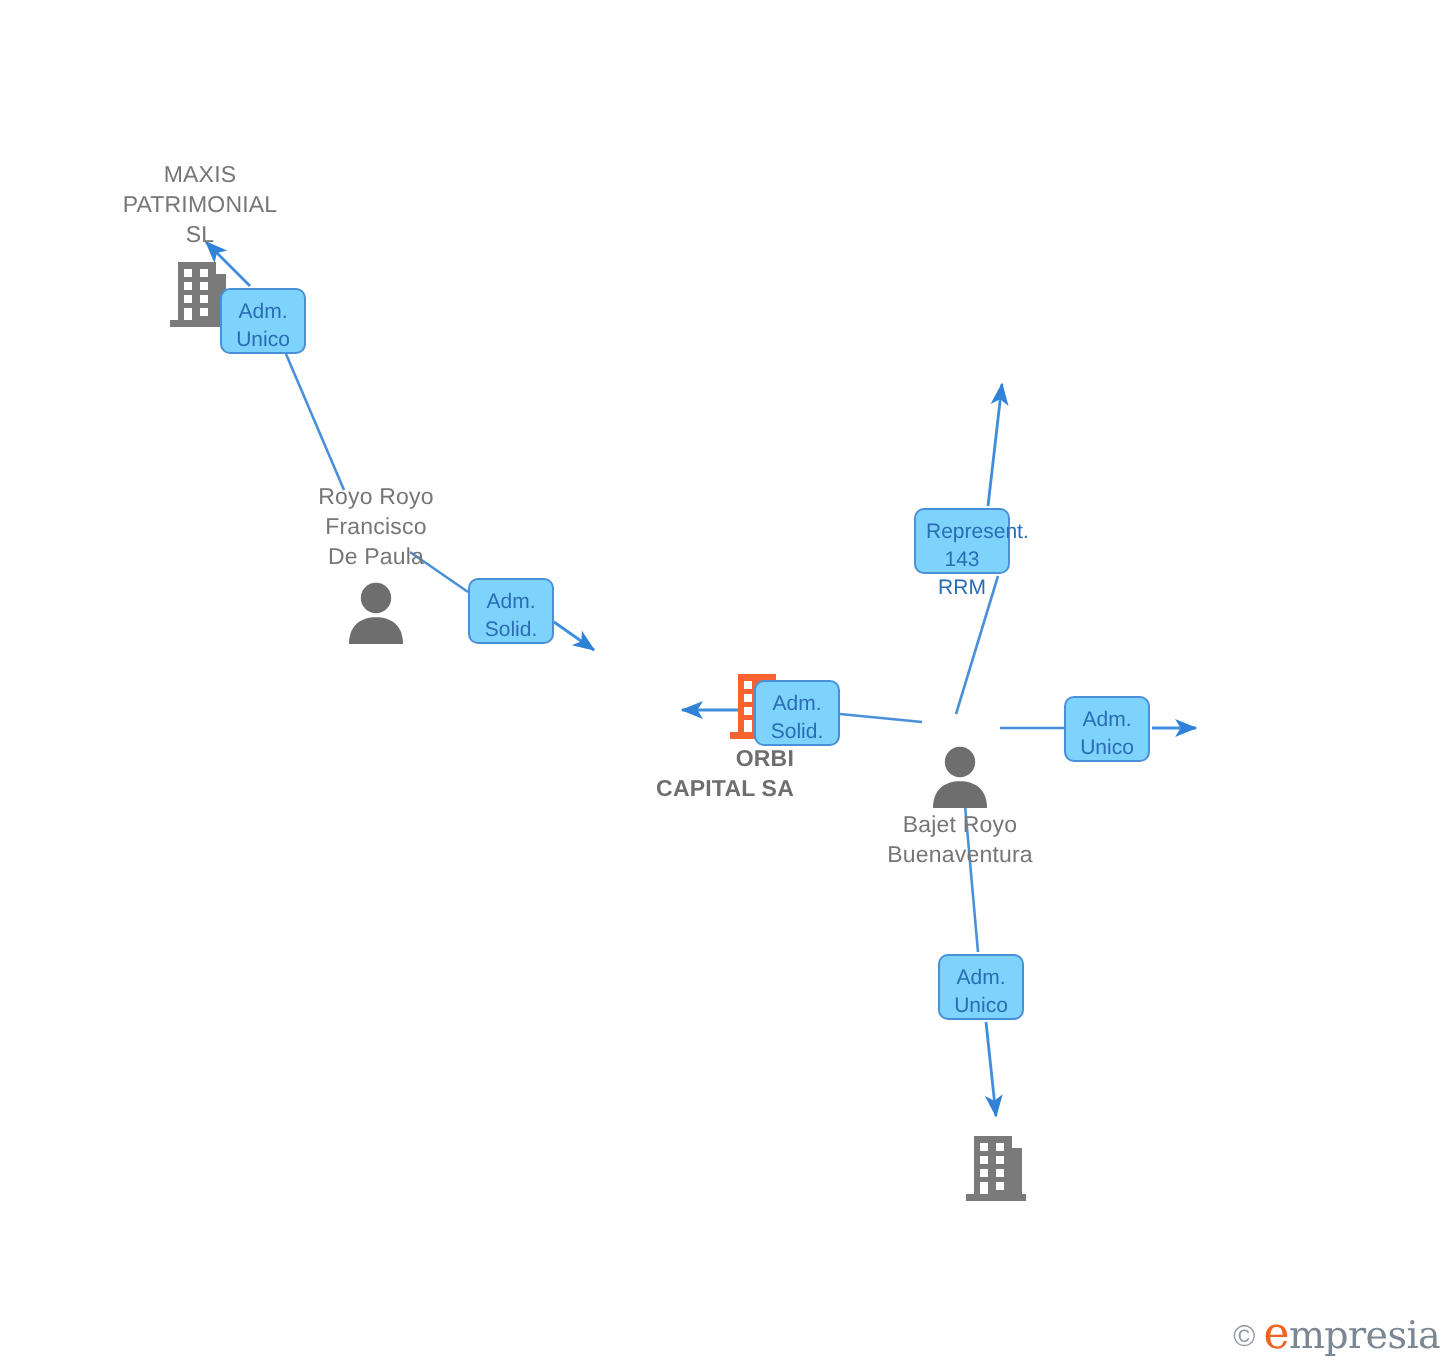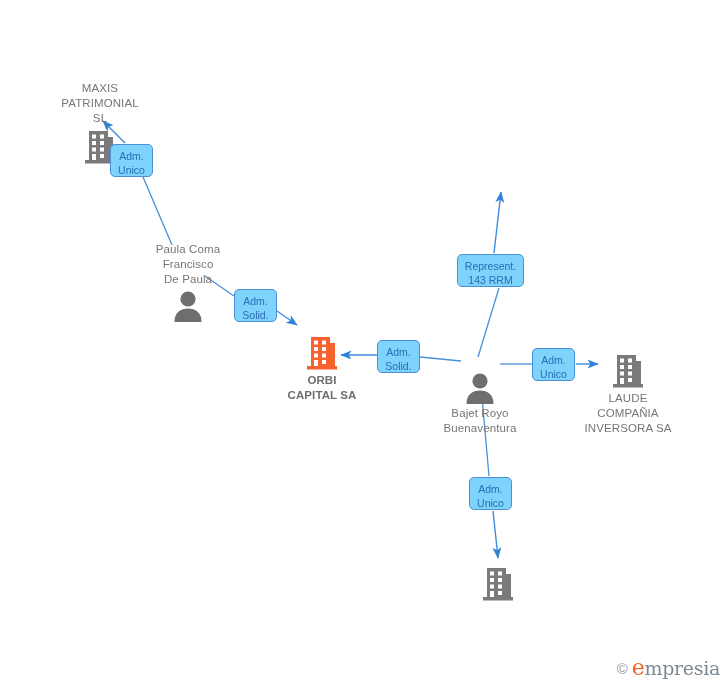--- a/index.html
+++ b/index.html
@@ -147,33 +147,33 @@
         <rect x="17" y="12" width="4" height="4" fill="#ffffff"></rect>
         <rect x="9" y="18.5" width="4" height="4" fill="#ffffff"></rect>
         <rect x="17" y="18.5" width="4" height="4" fill="#ffffff"></rect>
         <rect x="9" y="25" width="4" height="6" fill="#ffffff"></rect>
         <rect x="17" y="25" width="4" height="4" fill="#ffffff"></rect>
       </svg>
     </span>
   </div>
 
   <div class="node" style="left:188px; top:194px;">
-    <div class="label above">Paula Coma
+    <div class="label above">Royo Royo
 Francisco
 De Paula</div>
     <span class="glyph">
       <svg width="30" height="32" viewBox="0 0 30 32" xmlns="http://www.w3.org/2000/svg">
         <circle cx="15" cy="9" r="7.6" fill="#6e6e6e"></circle>
         <path d="M1.5 32 C1.5 22.5 7.5 18.6 15 18.6 C22.5 18.6 28.5 22.5 28.5 32 Z" fill="#6e6e6e"></path>
       </svg>
     </span>
   </div>
 
 
-  <div class="node company-focus" style="left:322px; top:335px;">
+  <div class="node company-focus" style="left:322px; top:335px;text-align:right;">
     <span class="glyph">
       <svg width="34" height="36" viewBox="0 0 34 36" xmlns="http://www.w3.org/2000/svg">
         <rect x="6" y="2" width="19" height="29" fill="#f8622e"></rect>
         <rect x="25" y="8" width="5" height="23" fill="#f8622e"></rect>
         <rect x="2" y="31" width="30" height="3.5" fill="#f8622e"></rect>
         <rect x="9" y="5.5" width="4" height="4" fill="#ffffff"></rect>
         <rect x="17" y="5.5" width="4" height="4" fill="#ffffff"></rect>
         <rect x="9" y="12" width="4" height="4" fill="#ffffff"></rect>
         <rect x="17" y="12" width="4" height="4" fill="#ffffff"></rect>
         <rect x="9" y="18.5" width="4" height="4" fill="#ffffff"></rect>
@@ -190,69 +190,49 @@
     <span class="glyph">
       <svg width="30" height="32" viewBox="0 0 30 32" xmlns="http://www.w3.org/2000/svg">
         <circle cx="15" cy="9" r="7.6" fill="#6e6e6e"></circle>
         <path d="M1.5 32 C1.5 22.5 7.5 18.6 15 18.6 C22.5 18.6 28.5 22.5 28.5 32 Z" fill="#6e6e6e"></path>
       </svg>
     </span>
     <div class="label below">Bajet Royo
 Buenaventura</div>
   </div>
 
-  <div class="node" style="left:628px; top:353px;">
+
+  <div class="node" style="left:498px; top:566px;">
     <span class="glyph">
       <svg width="34" height="36" viewBox="0 0 34 36" xmlns="http://www.w3.org/2000/svg">
         <rect x="6" y="2" width="19" height="29" fill="#7a7a7a"></rect>
         <rect x="25" y="8" width="5" height="23" fill="#7a7a7a"></rect>
         <rect x="2" y="31" width="30" height="3.5" fill="#7a7a7a"></rect>
         <rect x="9" y="5.5" width="4" height="4" fill="#ffffff"></rect>
         <rect x="17" y="5.5" width="4" height="4" fill="#ffffff"></rect>
         <rect x="9" y="12" width="4" height="4" fill="#ffffff"></rect>
         <rect x="17" y="12" width="4" height="4" fill="#ffffff"></rect>
         <rect x="9" y="18.5" width="4" height="4" fill="#ffffff"></rect>
         <rect x="17" y="18.5" width="4" height="4" fill="#ffffff"></rect>
         <rect x="9" y="25" width="4" height="6" fill="#ffffff"></rect>
         <rect x="17" y="25" width="4" height="4" fill="#ffffff"></rect>
       </svg>
     </span>
-    <div class="label below">LAUDE
-COMPAÑIA
-INVERSORA SA</div>
-  </div>
-
-  <div class="node" style="left:498px; top:566px;">
-    <span class="glyph">
-      <svg width="34" height="36" viewBox="0 0 34 36" xmlns="http://www.w3.org/2000/svg">
-        <rect x="6" y="2" width="19" height="29" fill="#7a7a7a"></rect>
-        <rect x="25" y="8" width="5" height="23" fill="#7a7a7a"></rect>
-        <rect x="2" y="31" width="30" height="3.5" fill="#7a7a7a"></rect>
-        <rect x="9" y="5.5" width="4" height="4" fill="#ffffff"></rect>
-        <rect x="17" y="5.5" width="4" height="4" fill="#ffffff"></rect>
-        <rect x="9" y="12" width="4" height="4" fill="#ffffff"></rect>
-        <rect x="17" y="12" width="4" height="4" fill="#ffffff"></rect>
-        <rect x="9" y="18.5" width="4" height="4" fill="#ffffff"></rect>
-        <rect x="17" y="18.5" width="4" height="4" fill="#ffffff"></rect>
-        <rect x="9" y="25" width="4" height="6" fill="#ffffff"></rect>
-        <rect x="17" y="25" width="4" height="4" fill="#ffffff"></rect>
-      </svg>
-    </span>
   </div>
 
   <div class="chip" style="left:110px; top:144px; width:43px; height:33px;">Adm.
 Unico</div>
 
   <div class="chip" style="left:234px; top:289px; width:43px; height:33px;">Adm.
 Solid.</div>
 
   <div class="chip" style="left:377px; top:340px; width:43px; height:33px;">Adm.
 Solid.</div>
 
-  <div class="chip" style="left:457px; top:254px; width:67px; height:33px;">Represent.
+  <div class="chip" style="left:457px; top:254px; width:48px; height:33px;">Represent.
 143 RRM</div>
 
   <div class="chip" style="left:532px; top:348px; width:43px; height:33px;">Adm.
 Unico</div>
 
   <div class="chip" style="left:469px; top:477px; width:43px; height:33px;">Adm.
 Unico</div>
 
   <div id="watermark">
     <span class="copy">©</span>

